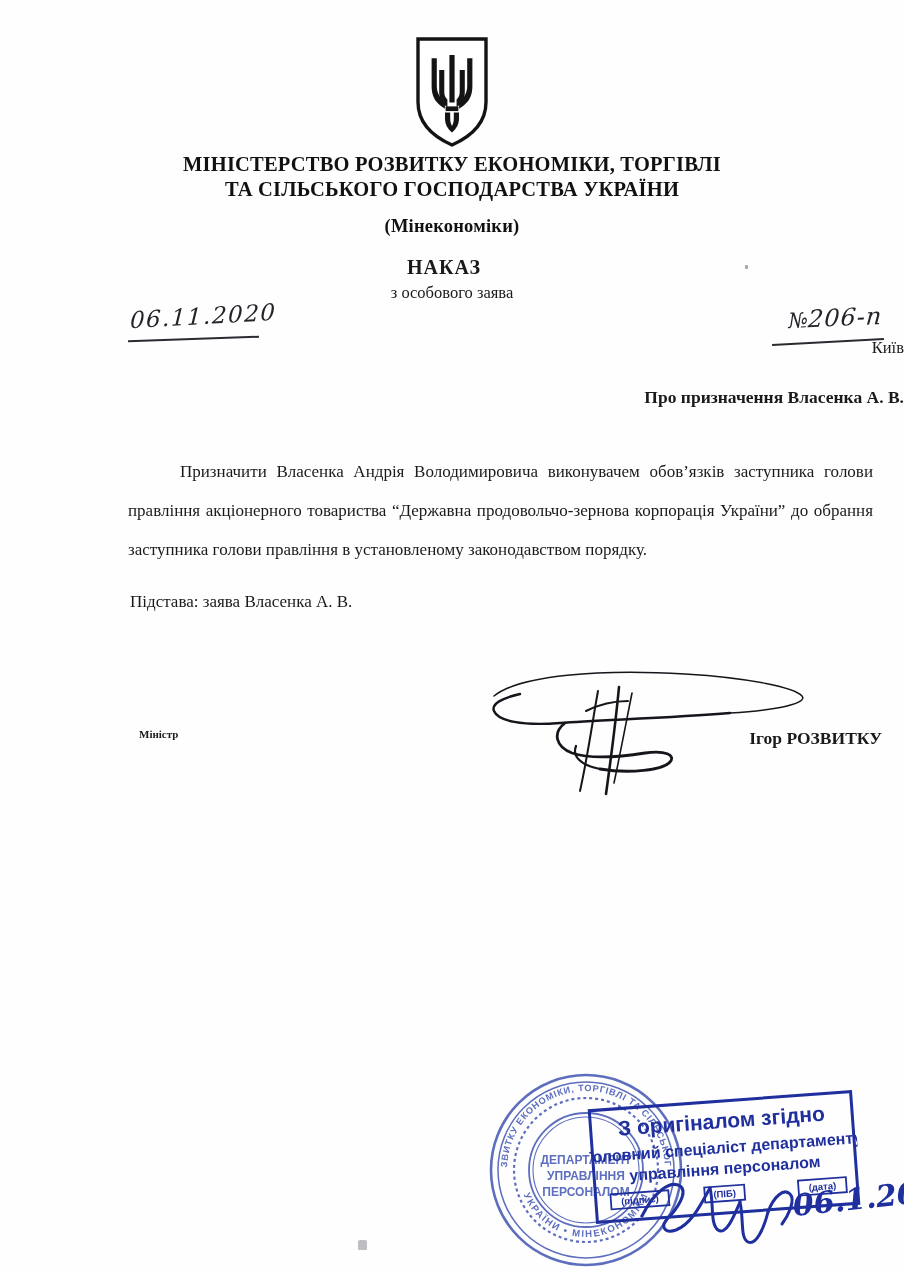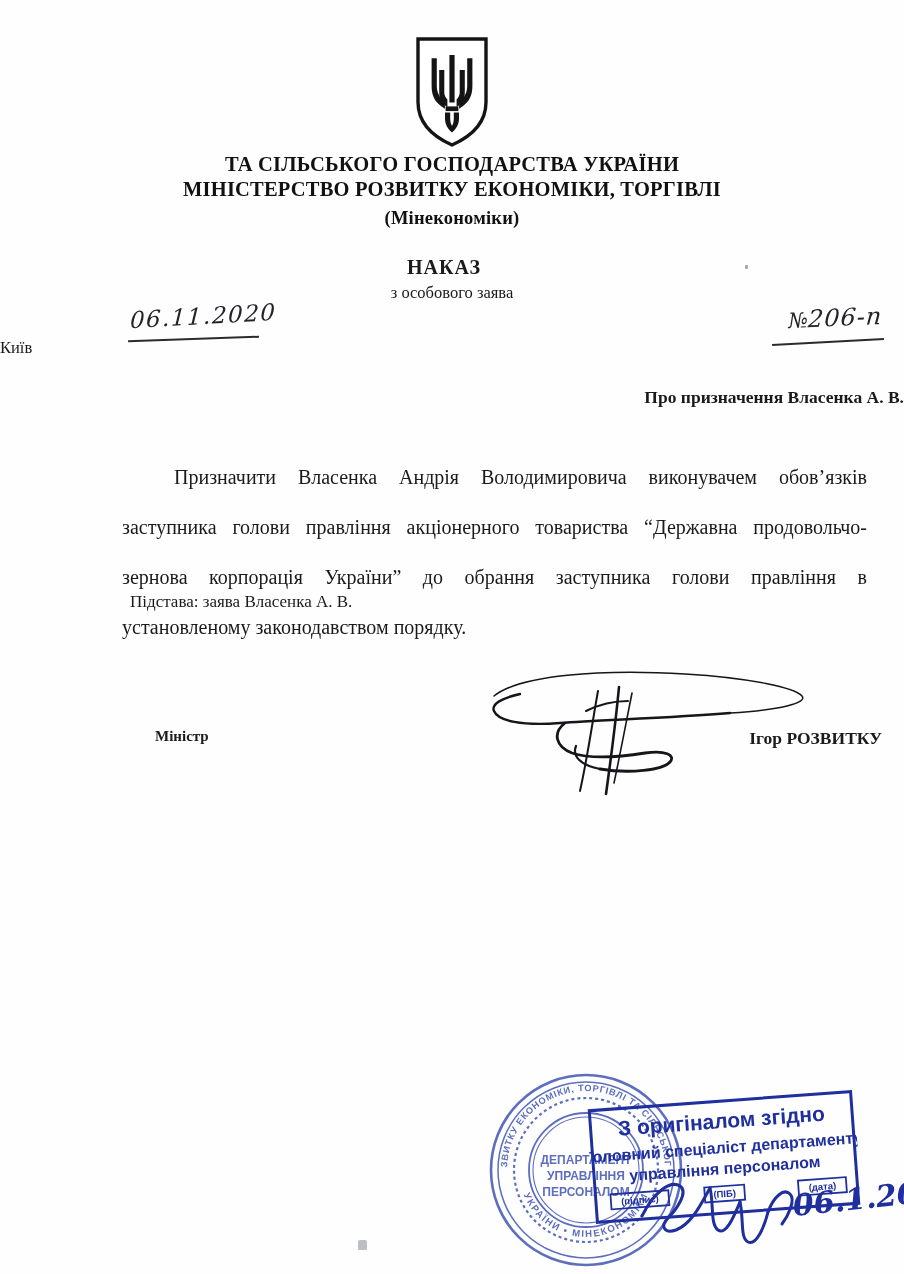--- a/index.html
+++ b/index.html
@@ -44,21 +44,21 @@
     font-weight: bold;
     font-size: 20.5px;
     line-height: 25px;
     letter-spacing: 0.2px;
     color: #111;
   }
   .ministry-line { display: block; white-space: nowrap; }
   .ministry-short {
     display: block;
     font-size: 18.5px;
-    margin-top: 4px;
+    margin-top: 12px;
   }
 
   
   .order-type {
     position: absolute;
     left: 0; right: 16px;
     top: 256px;
     text-align: center;
     font-weight: bold;
     font-size: 20px;
@@ -92,21 +92,21 @@
     width: 131px;
     height: 1.6px;
     background: #2a2a30;
     transform: rotate(-2deg);
   }
 
   .city {
     position: absolute;
     left: 0; right: 0;
     top: 338px;
-    text-align: left;
+    text-align: right;
     font-size: 16.5px;
   }
 
   .num-wrap {
     position: absolute;
     right: 22px;
     top: 304px;
     white-space: nowrap;
     transform: rotate(-2.4deg);
   }
@@ -141,46 +141,45 @@
     left: 0; right: 0;
     top: 387px;
     text-align: right;
     font-weight: bold;
     font-size: 17.5px;
   }
 
   
   .body-text {
     position: absolute;
-    left: 122px;
+    left: 128px;
     top: 452px;
     width: 745px;
-    font-size: 20px;
-    line-height: 50px;
+    font-size: 17px;
+    line-height: 39px;
     text-align: justify;
     text-align-last: left;
     text-indent: 52px;
     hyphens: none;
   }
 
   .basis {
     position: absolute;
     left: 130px;
     top: 592px;
     font-size: 17px;
   }
 
   
   .sig-title {
     position: absolute;
     left: 139px;
     top: 728px;
     font-weight: bold;
-    font-size: 15px;
-    margin-left: 16px;
+    font-size: 11px;
   }
   .sig-name {
     position: absolute;
     right: 22px;
     top: 728px;
     font-weight: bold;
     font-size: 17.5px;
     white-space: nowrap;
   }
   .signature-ink {
@@ -250,22 +249,22 @@
         <path d="M30.6 70.4 h12.8 v4.7 h-12.8 z"></path>
         <path d="M16.6 22.2 h5.2 v27.5 c0 6.6 2.6 11.4 6.8 14.9 l1.3 1.1 v7.1 l-4 -2.8 c-6.4 -4.5 -9.3 -11.2 -9.3 -19.9 z"></path>
         <path d="M52.2 22.2 h5.2 v27.9 c0 8.7 -2.9 15.4 -9.3 19.9 l-4 2.8 v-7.1 l1.3 -1.1 c4.2 -3.5 6.8 -8.3 6.8 -14.9 z"></path>
         <path d="M24.2 34 h5.1 v22.3 c0 3.1 1.1 5.4 3.1 7.1 v7.5 c-5.6 -3 -8.2 -7.9 -8.2 -14.6 z"></path>
         <path d="M44.7 34 h5.1 v22.3 c0 6.7 -2.6 11.6 -8.2 14.6 v-7.5 c2 -1.7 3.1 -4 3.1 -7.1 z"></path>
       </g>
     </svg>
   </div>
 
   <div class="ministry-header">
+    <span class="ministry-line">МІНІСТЕРСТВО РОЗВИТКУ ЕКОНОМІКИ, ТОРГІВЛІ</span>
     <span class="ministry-line">ТА СІЛЬСЬКОГО ГОСПОДАРСТВА УКРАЇНИ</span>
-    <span class="ministry-line">МІНІСТЕРСТВО РОЗВИТКУ ЕКОНОМІКИ, ТОРГІВЛІ</span>
     <span class="ministry-short">(Мінекономіки)</span>
   </div>
 
   <div class="order-type">НАКАЗ</div>
   <div class="order-sub">з особового заява</div>
 
   <div class="date-hand">06.11.2020</div>
   <div class="date-rule"></div>
 
   <div class="city">Київ</div>

